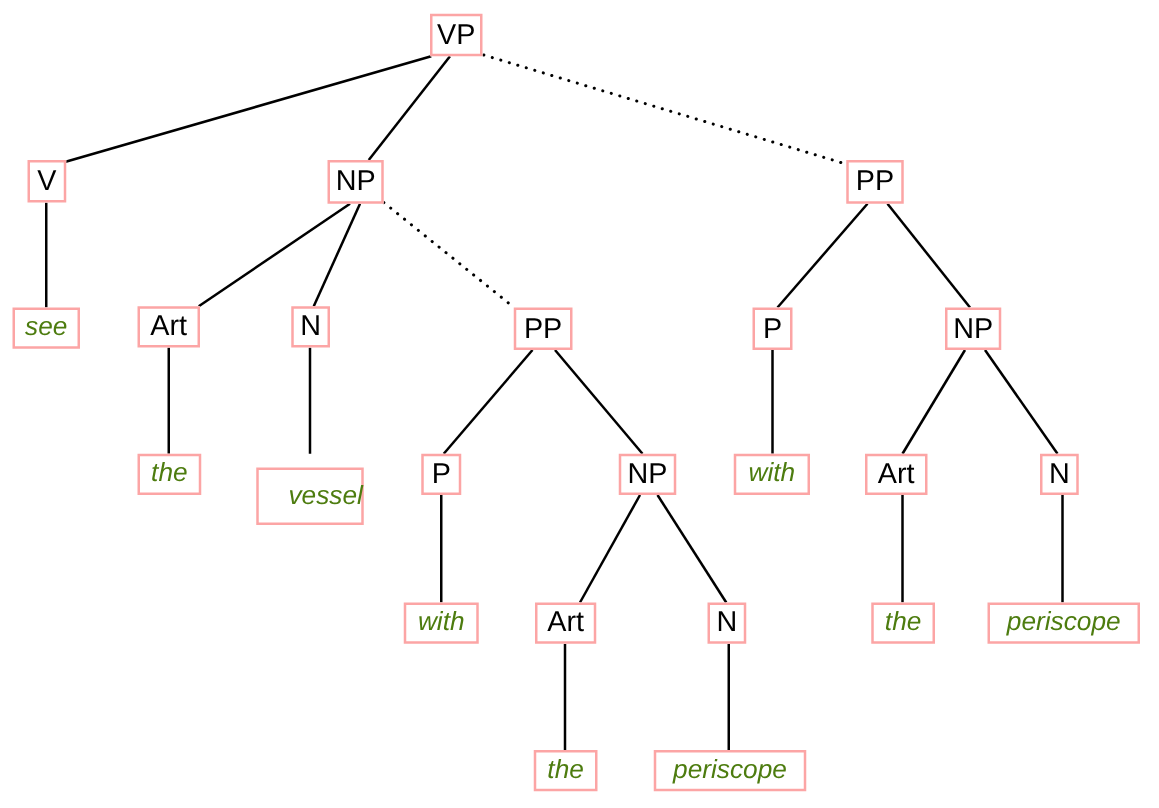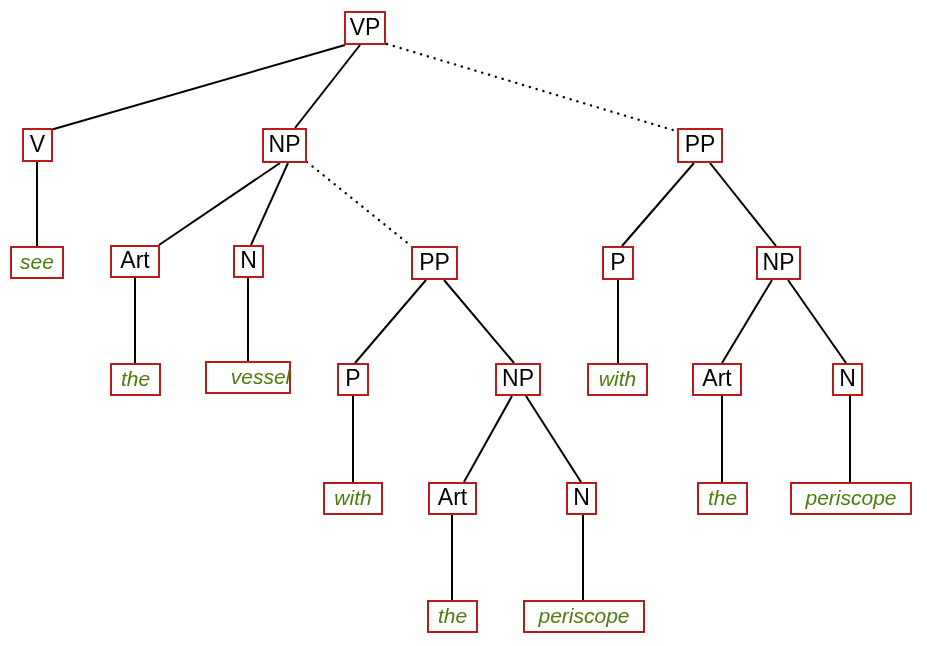--- a/index.html
+++ b/index.html
@@ -21,21 +21,21 @@
   #edges {
     position: absolute;
     left: 0;
     top: 0;
     width: 927px;
     height: 646px;
   }
   .node {
     position: absolute;
     box-sizing: border-box;
-    border: 2px solid #b91c1c;
+    border: 2px solid #fca5a5;
     background: #ffffff;
     display: flex;
     align-items: center;
     justify-content: center;
     line-height: 1;
     white-space: nowrap;
     z-index: 5;
   }
   .node.cat {
     font-style: normal;
@@ -107,21 +107,21 @@
     </div>
     <div class="node cat" style="left: 602px; top: 246px; width: 32px; height: 34px;">
       <span class="lbl">P</span>
     </div>
     <div class="node cat" style="left: 756px; top: 246px; width: 45px; height: 34px;">
       <span class="lbl">NP</span>
     </div>
     <div class="node leaf" style="left: 110px; top: 363px; width: 51px; height: 33px;">
       <span class="lbl">the</span>
     </div>
-    <div class="node leaf" style="left: 205px; top: 361px; width: 86px; height: 33px; padding-left: 25px;">
+    <div class="node leaf" style="left: 205px; top: 374px; width: 86px; height: 46px; padding-left: 25px;">
       <span class="lbl">vessel</span>
     </div>
     <div class="node cat" style="left: 337px; top: 363px; width: 32px; height: 33px;">
       <span class="lbl">P</span>
     </div>
     <div class="node cat" style="left: 495px; top: 363px; width: 46px; height: 33px;">
       <span class="lbl">NP</span>
     </div>
     <div class="node leaf" style="left: 587px; top: 363px; width: 61px; height: 33px;">
       <span class="lbl">with</span>

